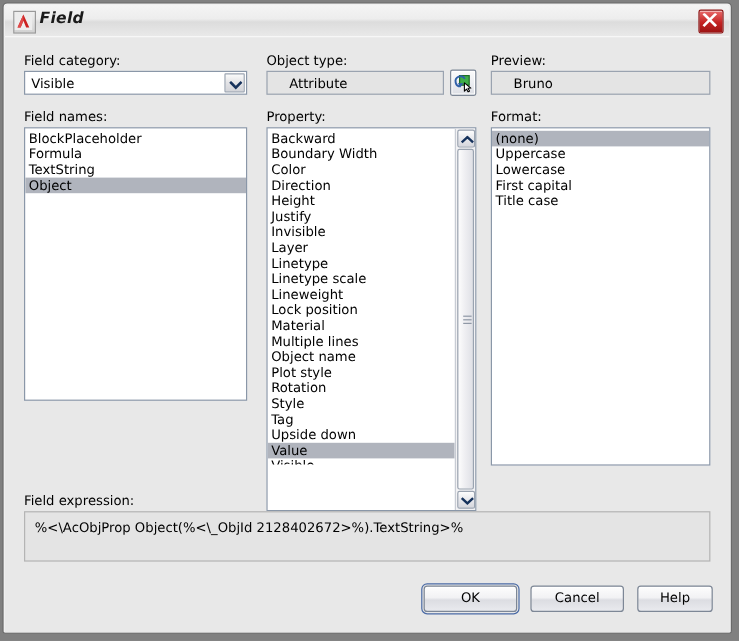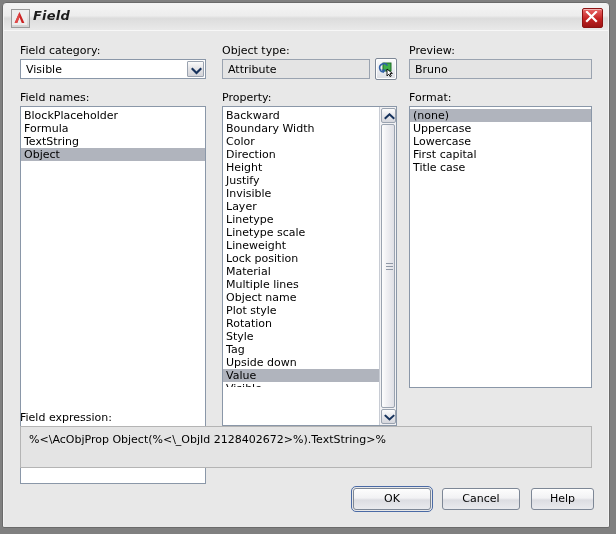--- a/index.html
+++ b/index.html
@@ -81,21 +81,21 @@
     color: #000;
     white-space: nowrap;
   }
   .readonly-box {
     position: absolute;
     background: #e4e4e4;
     border: 1px solid #9aa3b0;
     box-sizing: border-box;
     font-size: 11px;
     color: #000;
-    padding: 3px 0 0 5px;
+    padding: 3px 0 0 18px;
     overflow: hidden;
     white-space: nowrap;
   }
   .combo {
     position: absolute;
     background: #fff;
     border: 1px solid #8a97a8;
     box-sizing: border-box;
   }
   .combo .combo-text {
@@ -250,21 +250,21 @@
       <span class="combo-text">Visible</span>
       <span class="combo-btn">
         <svg width="11" height="8" viewBox="0 0 11 8">
           <path d="M1.5 2 L5.5 6 L9.5 2" stroke="#16325c" stroke-width="2.2" fill="none" stroke-linecap="square"></path>
         </svg>
       </span>
     </div>
 
     <div class="lbl" style="left:16px; top:61px;">Field names:</div>
 
-    <div class="listbox" style="left:16px; top:76px; width:186px; height:378px;">
+    <div class="listbox" style="left:16px; top:76px; width:186px; height:228px;">
       <div class="listrow" style="margin-top:2px;">BlockPlaceholder</div>
       <div class="listrow">Formula</div>
       <div class="listrow">TextString</div>
       <div class="listrow sel">Object</div>
     </div>
 
     <div class="lbl" style="left:218px; top:14px;">Object type:</div>
 
     <div class="readonly-box" style="left:218px; top:29px; width:148px; height:20px;">Attribute</div>
 

